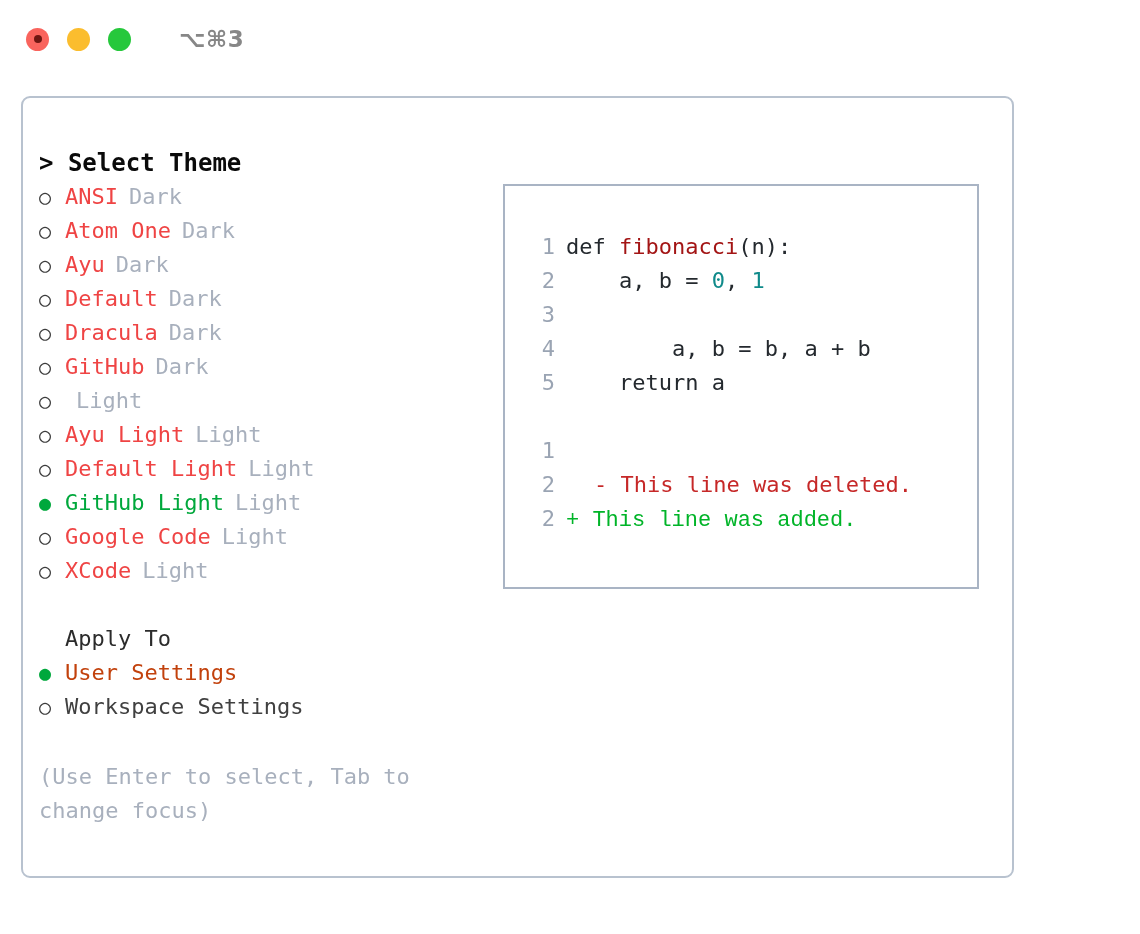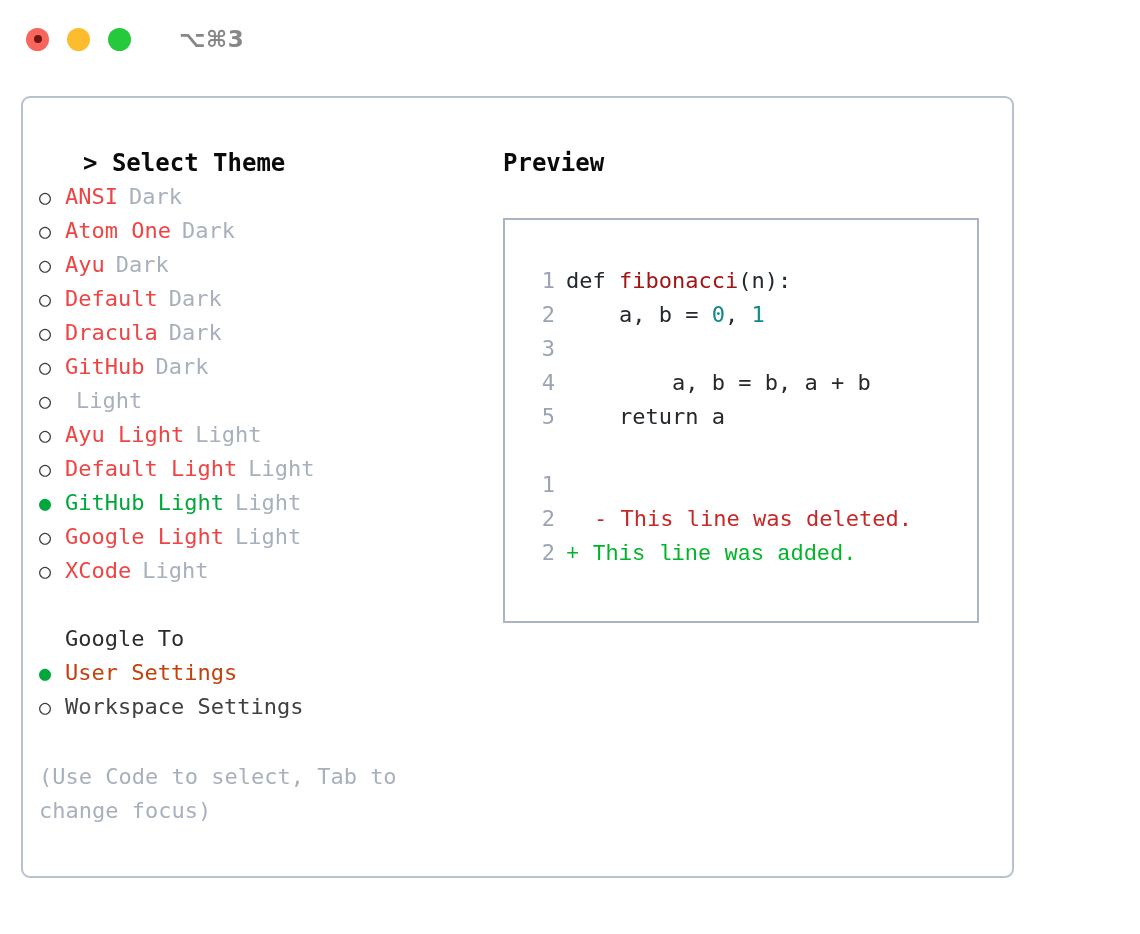--- a/index.html
+++ b/index.html
@@ -95,21 +95,20 @@
     top: 48px;
     width: 440px;
   }
 
   .list-title {
     font-size: 24px;
     font-weight: 700;
     color: #0a0a0a;
     line-height: 34px;
     white-space: pre;
-    margin-left: 44px;
   }
 
   .theme-row {
     display: flex;
     align-items: baseline;
     line-height: 34px;
     font-size: 22px;
     white-space: pre;
   }
   .bullet {
@@ -229,37 +228,36 @@
             <div class="theme-row"><span class="bullet">○</span><span class="theme-name">ANSI</span><span class="theme-kind">Dark</span></div>
             <div class="theme-row"><span class="bullet">○</span><span class="theme-name">Atom One</span><span class="theme-kind">Dark</span></div>
             <div class="theme-row"><span class="bullet">○</span><span class="theme-name">Ayu</span><span class="theme-kind">Dark</span></div>
             <div class="theme-row"><span class="bullet">○</span><span class="theme-name">Default</span><span class="theme-kind">Dark</span></div>
             <div class="theme-row"><span class="bullet">○</span><span class="theme-name">Dracula</span><span class="theme-kind">Dark</span></div>
             <div class="theme-row"><span class="bullet">○</span><span class="theme-name">GitHub</span><span class="theme-kind">Dark</span></div>
             <div class="theme-row"><span class="bullet">○</span><span class="theme-kind">Light</span></div>
             <div class="theme-row"><span class="bullet">○</span><span class="theme-name">Ayu Light</span><span class="theme-kind">Light</span></div>
             <div class="theme-row"><span class="bullet">○</span><span class="theme-name">Default Light</span><span class="theme-kind">Light</span></div>
             <div class="theme-row selected"><span class="bullet selected">●</span><span class="theme-name">GitHub Light</span><span class="theme-kind">Light</span></div>
-            <div class="theme-row"><span class="bullet">○</span><span class="theme-name">Google Light</span><span class="theme-kind">Light</span></div>
+            <div class="theme-row"><span class="bullet">○</span><span class="theme-name">Google Code</span><span class="theme-kind">Light</span></div>
             <div class="theme-row"><span class="bullet">○</span><span class="theme-name">XCode</span><span class="theme-kind">Light</span></div>
           </div>
 
         <div class="spacer-sm"></div>
 
-        <div class="section-head">Google To</div>
+        <div class="section-head">Apply To</div>
         <div id="apply-rows">
             <div class="apply-row selected"><span class="bullet selected">●</span><span class="apply-label">User Settings</span></div>
             <div class="apply-row"><span class="bullet">○</span><span class="apply-label">Workspace Settings</span></div>
           </div>
 
-        <div class="hint">(Use Code to select, Tab to change focus)</div>
+        <div class="hint">(Use Enter to select, Tab to change focus)</div>
       </div>
 
       <div class="right-col">
-        <div class="preview-title">Preview</div>
         <div class="preview-box">
           <div id="code-lines">
               <div class="code-line"><span class="ln">1</span><span><span class="code-text">def </span><span class="tok-fn">fibonacci</span><span class="code-text">(n):</span></span></div>
               <div class="code-line"><span class="ln">2</span><span><span class="code-text">    a, b = </span><span class="tok-num">0</span><span class="code-text">, </span><span class="tok-num">1</span></span></div>
               <div class="code-line"><span class="ln">3</span></div>
               <div class="code-line"><span class="ln">4</span><span><span class="code-text">        a, b = b, a + b</span></span></div>
               <div class="code-line"><span class="ln">5</span><span><span class="code-text">    return a</span></span></div>
             </div>
           <div class="blank-line"></div>
           <div id="diff-lines">

